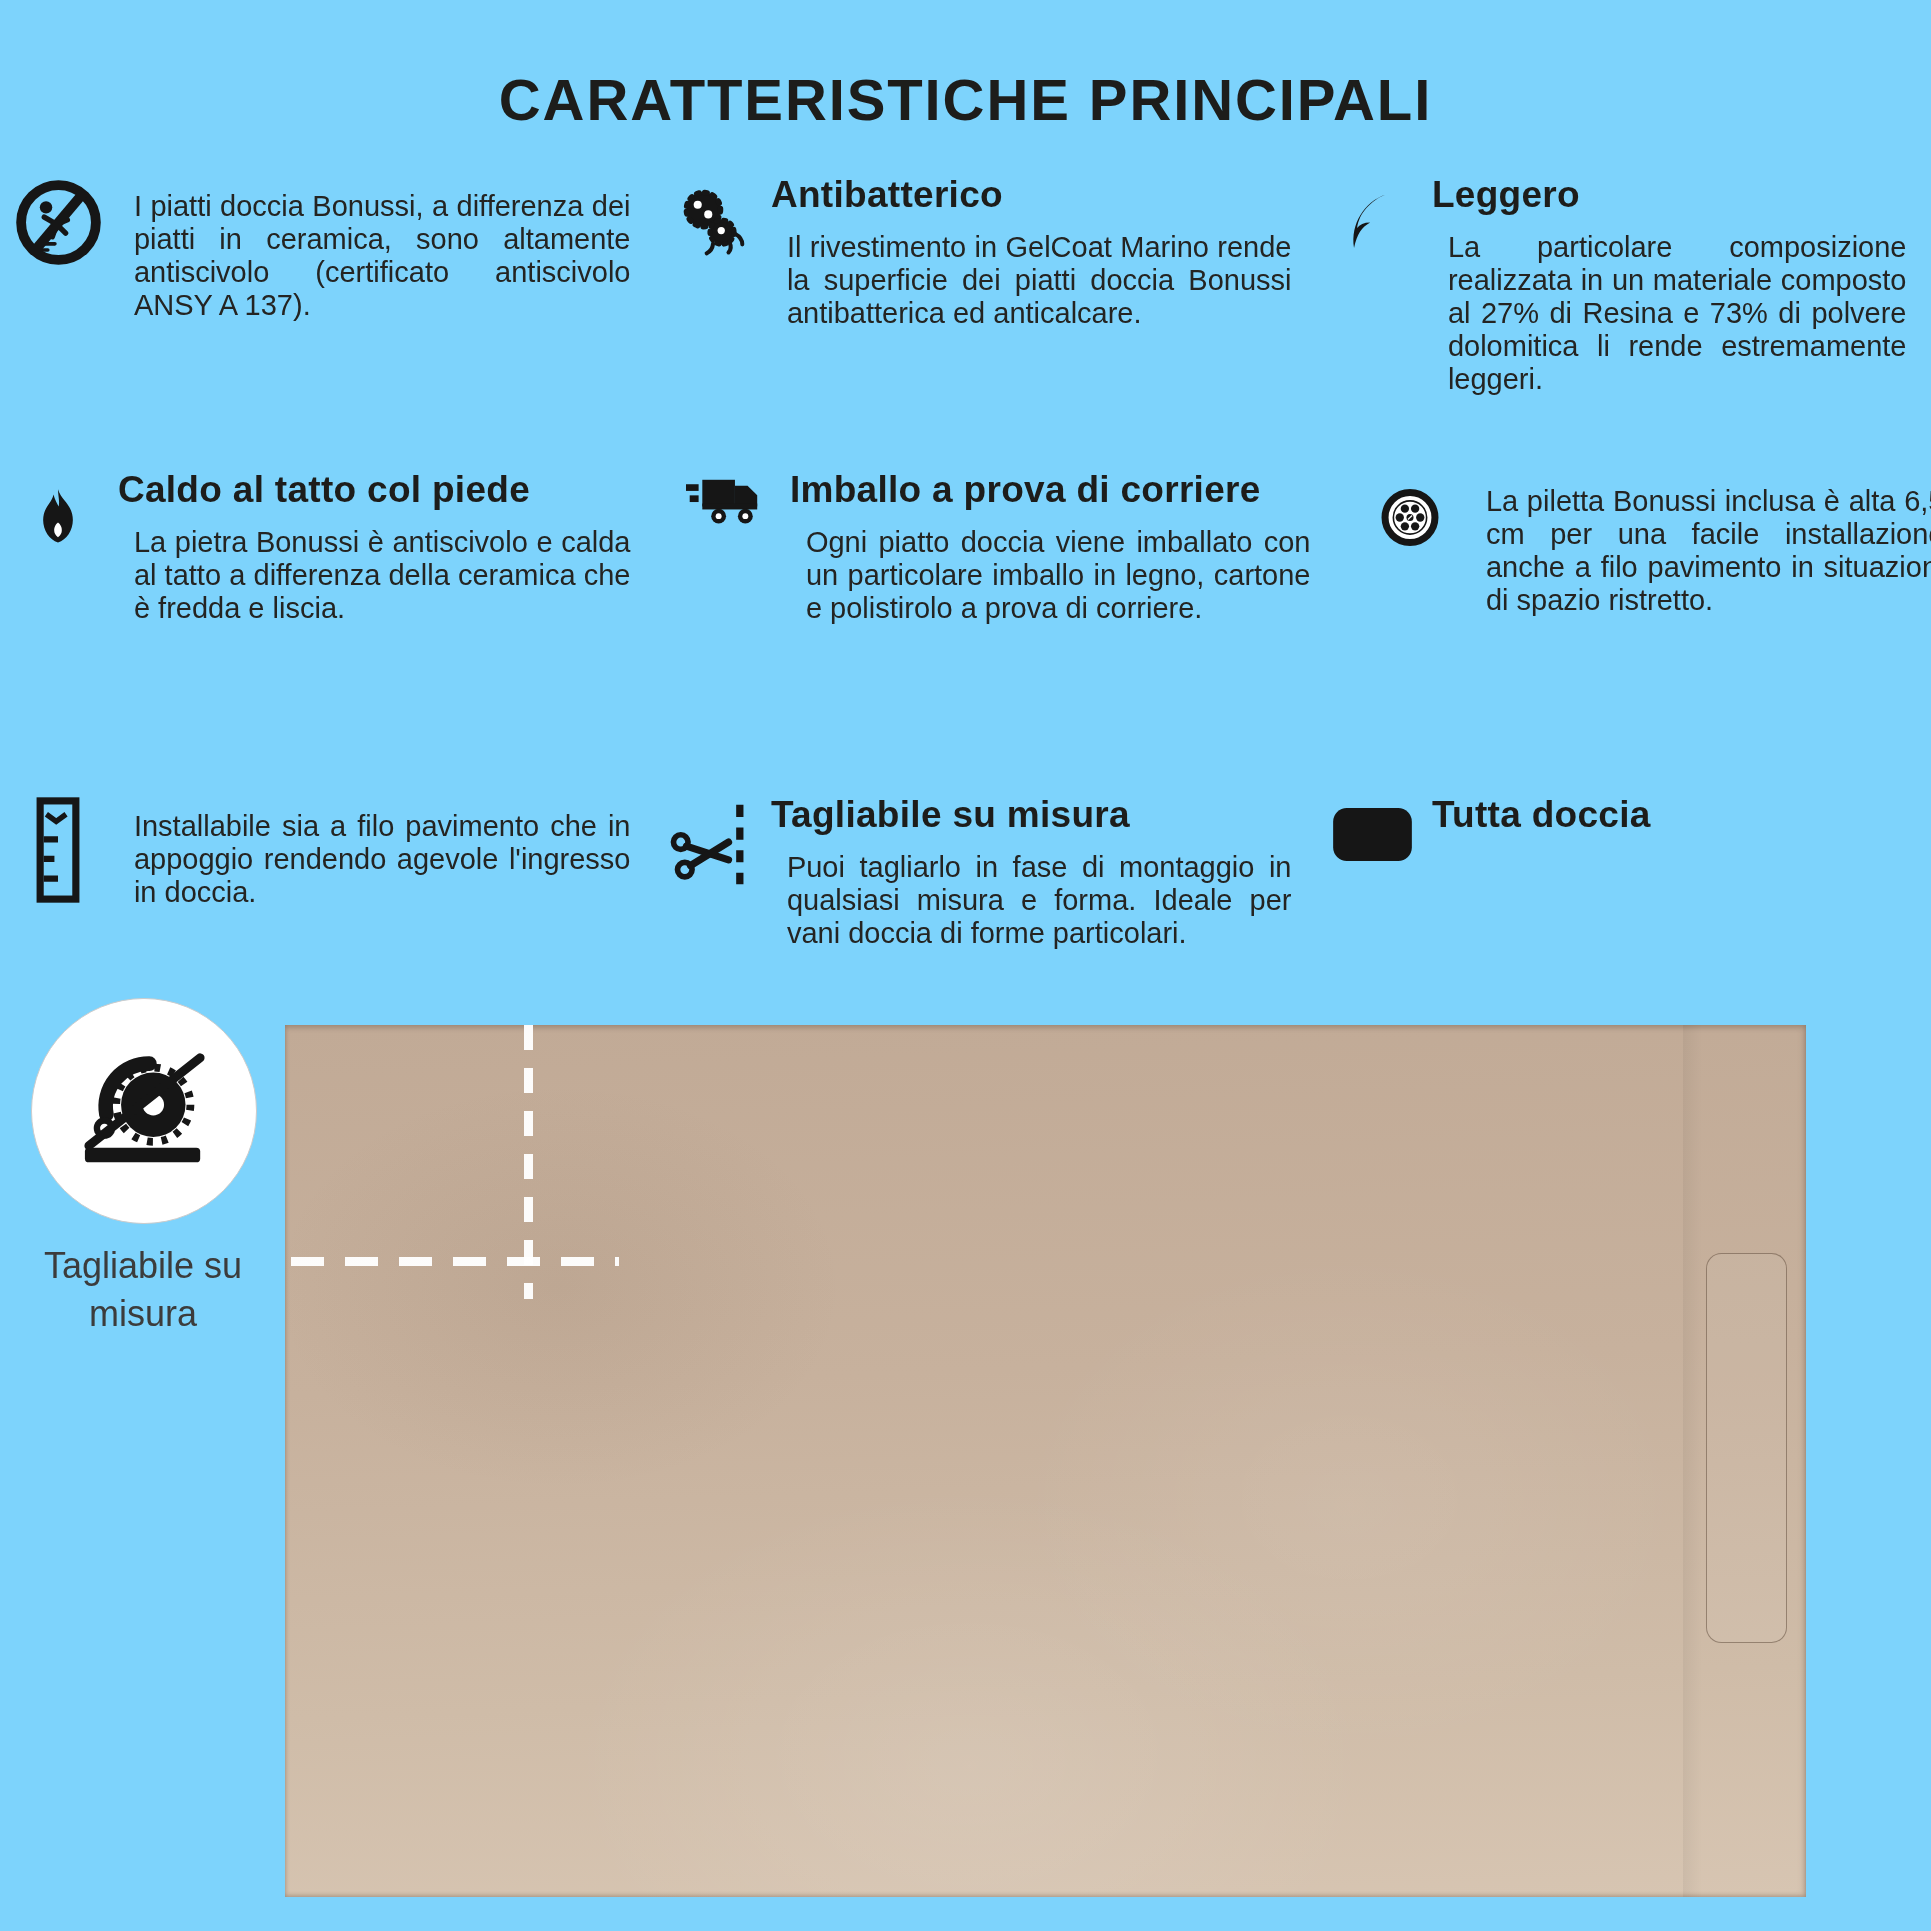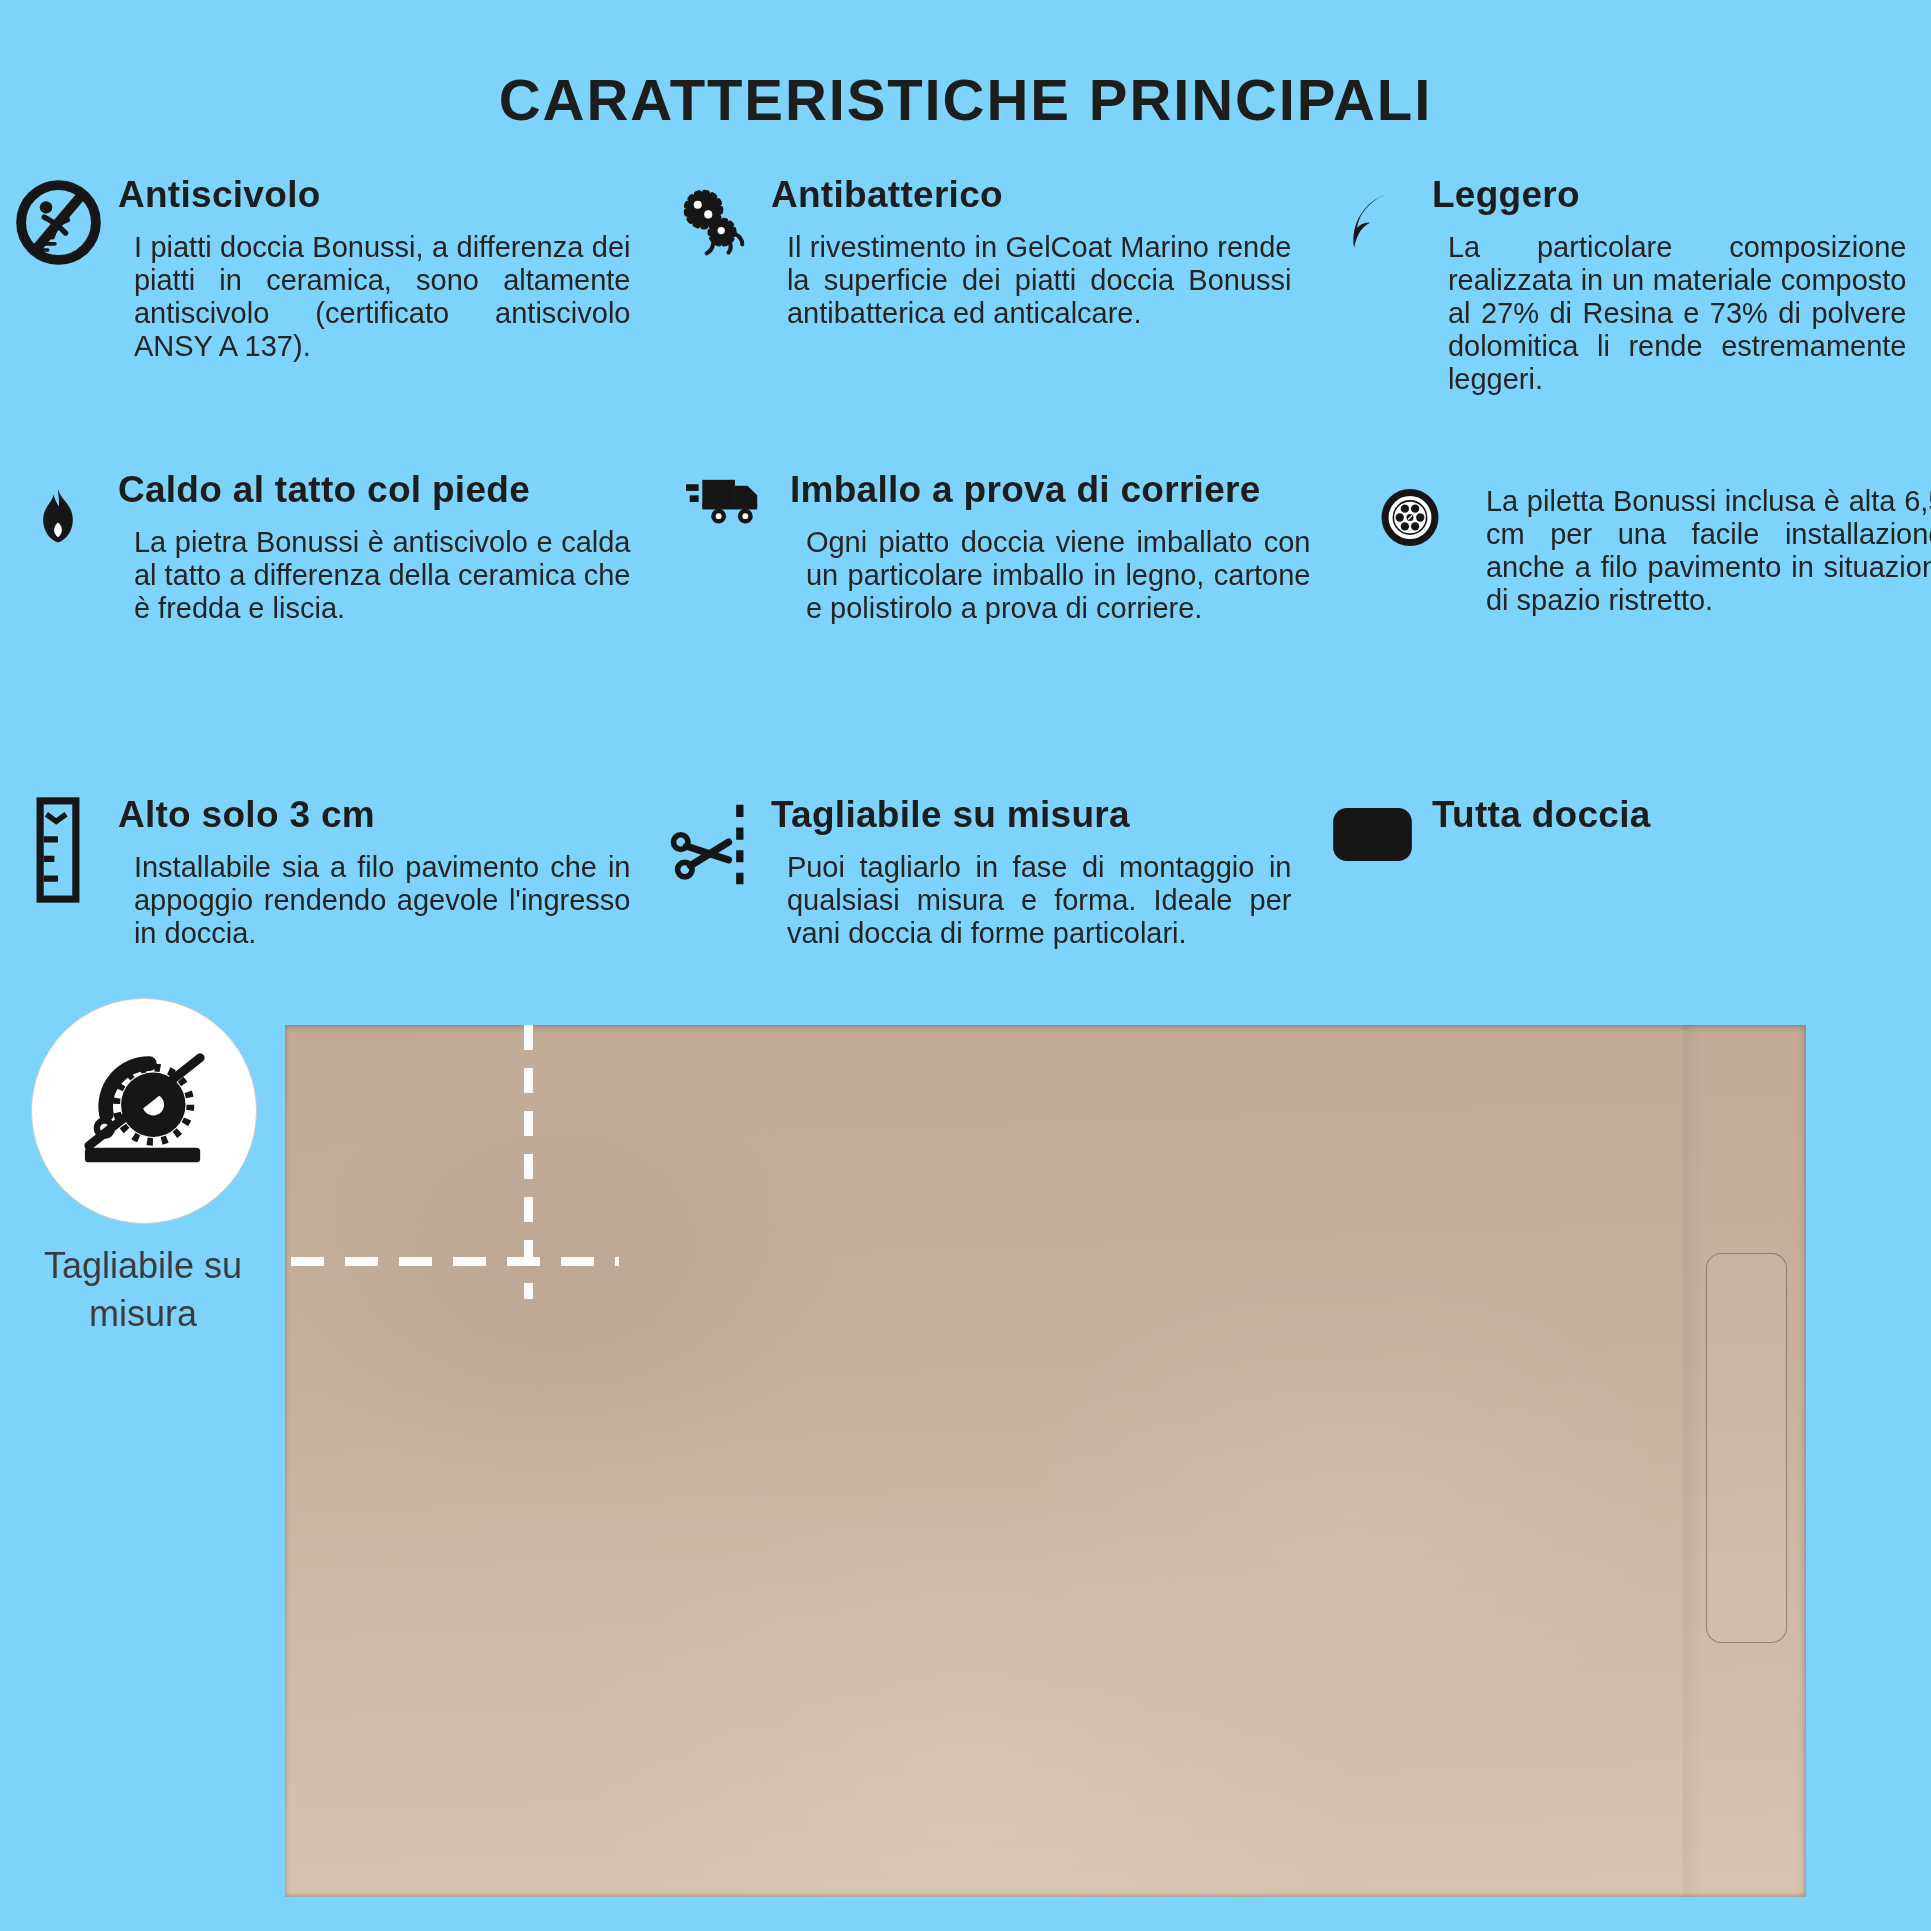--- a/index.html
+++ b/index.html
@@ -89,21 +89,20 @@
         <svg width="89" height="93" viewBox="0 0 100 100">
           <circle cx="36" cy="33" r="7" fill="#161616"></circle>
           <path d="M34 44 L48 52 L60 47" stroke="#161616" stroke-width="6" fill="none" stroke-linecap="round"></path>
           <path d="M48 52 L43 66 M48 52 L58 62" stroke="#161616" stroke-width="6" fill="none" stroke-linecap="round"></path>
           <path d="M30 74 h16 M28 81 h10" stroke="#161616" stroke-width="4" stroke-linecap="round"></path>
           <circle cx="50" cy="50" r="42" fill="none" stroke="#161616" stroke-width="11"></circle>
           <line x1="77" y1="18" x2="23" y2="82" stroke="#161616" stroke-width="11"></line>
         </svg>
       </span>
       <div class="feature-text">
-        <h3>Antiscivolo</h3>
         <p>I piatti doccia Bonussi, a differenza dei piatti in ceramica, sono altamente antiscivolo (certificato antiscivolo ANSY A 137).</p>
       </div>
     </div>
 
     <div class="feature">
       <span class="icon-box">
         <svg width="81" height="93" viewBox="0 0 100 100">
           <circle cx="40" cy="34" r="21" fill="#161616" stroke="#161616" stroke-width="7" stroke-dasharray="3 7" stroke-linecap="round"></circle>
           <circle cx="33" cy="28" r="5" fill="#ffffff"></circle>
           <circle cx="46" cy="40" r="5" fill="#ffffff"></circle>
@@ -193,21 +192,20 @@
 
     <div class="feature">
       <span class="icon-box">
         <svg width="50" height="108" viewBox="0 0 56 120">
           <rect x="8" y="5" width="40" height="110" fill="none" stroke="#161616" stroke-width="8"></rect>
           <path d="M15 20 l11 8 11-8" fill="none" stroke="#161616" stroke-width="6"></path>
           <path d="M12 48 h16 M12 70 h12 M12 92 h16" stroke="#161616" stroke-width="7"></path>
         </svg>
       </span>
       <div class="feature-text">
-        <h3>Alto solo 3 cm</h3>
         <p>Installabile sia a filo pavimento che in appoggio rendendo agevole l'ingresso in doccia.</p>
       </div>
     </div>
 
     <div class="feature">
       <span class="icon-box">
         <svg width="89" height="97" viewBox="0 0 110 110">
           <line x1="90" y1="6" x2="90" y2="104" stroke="#161616" stroke-width="9" stroke-dasharray="15 13"></line>
           <circle cx="17" cy="52" r="9" fill="none" stroke="#161616" stroke-width="7"></circle>
           <circle cx="22" cy="86" r="9" fill="none" stroke="#161616" stroke-width="7"></circle>

